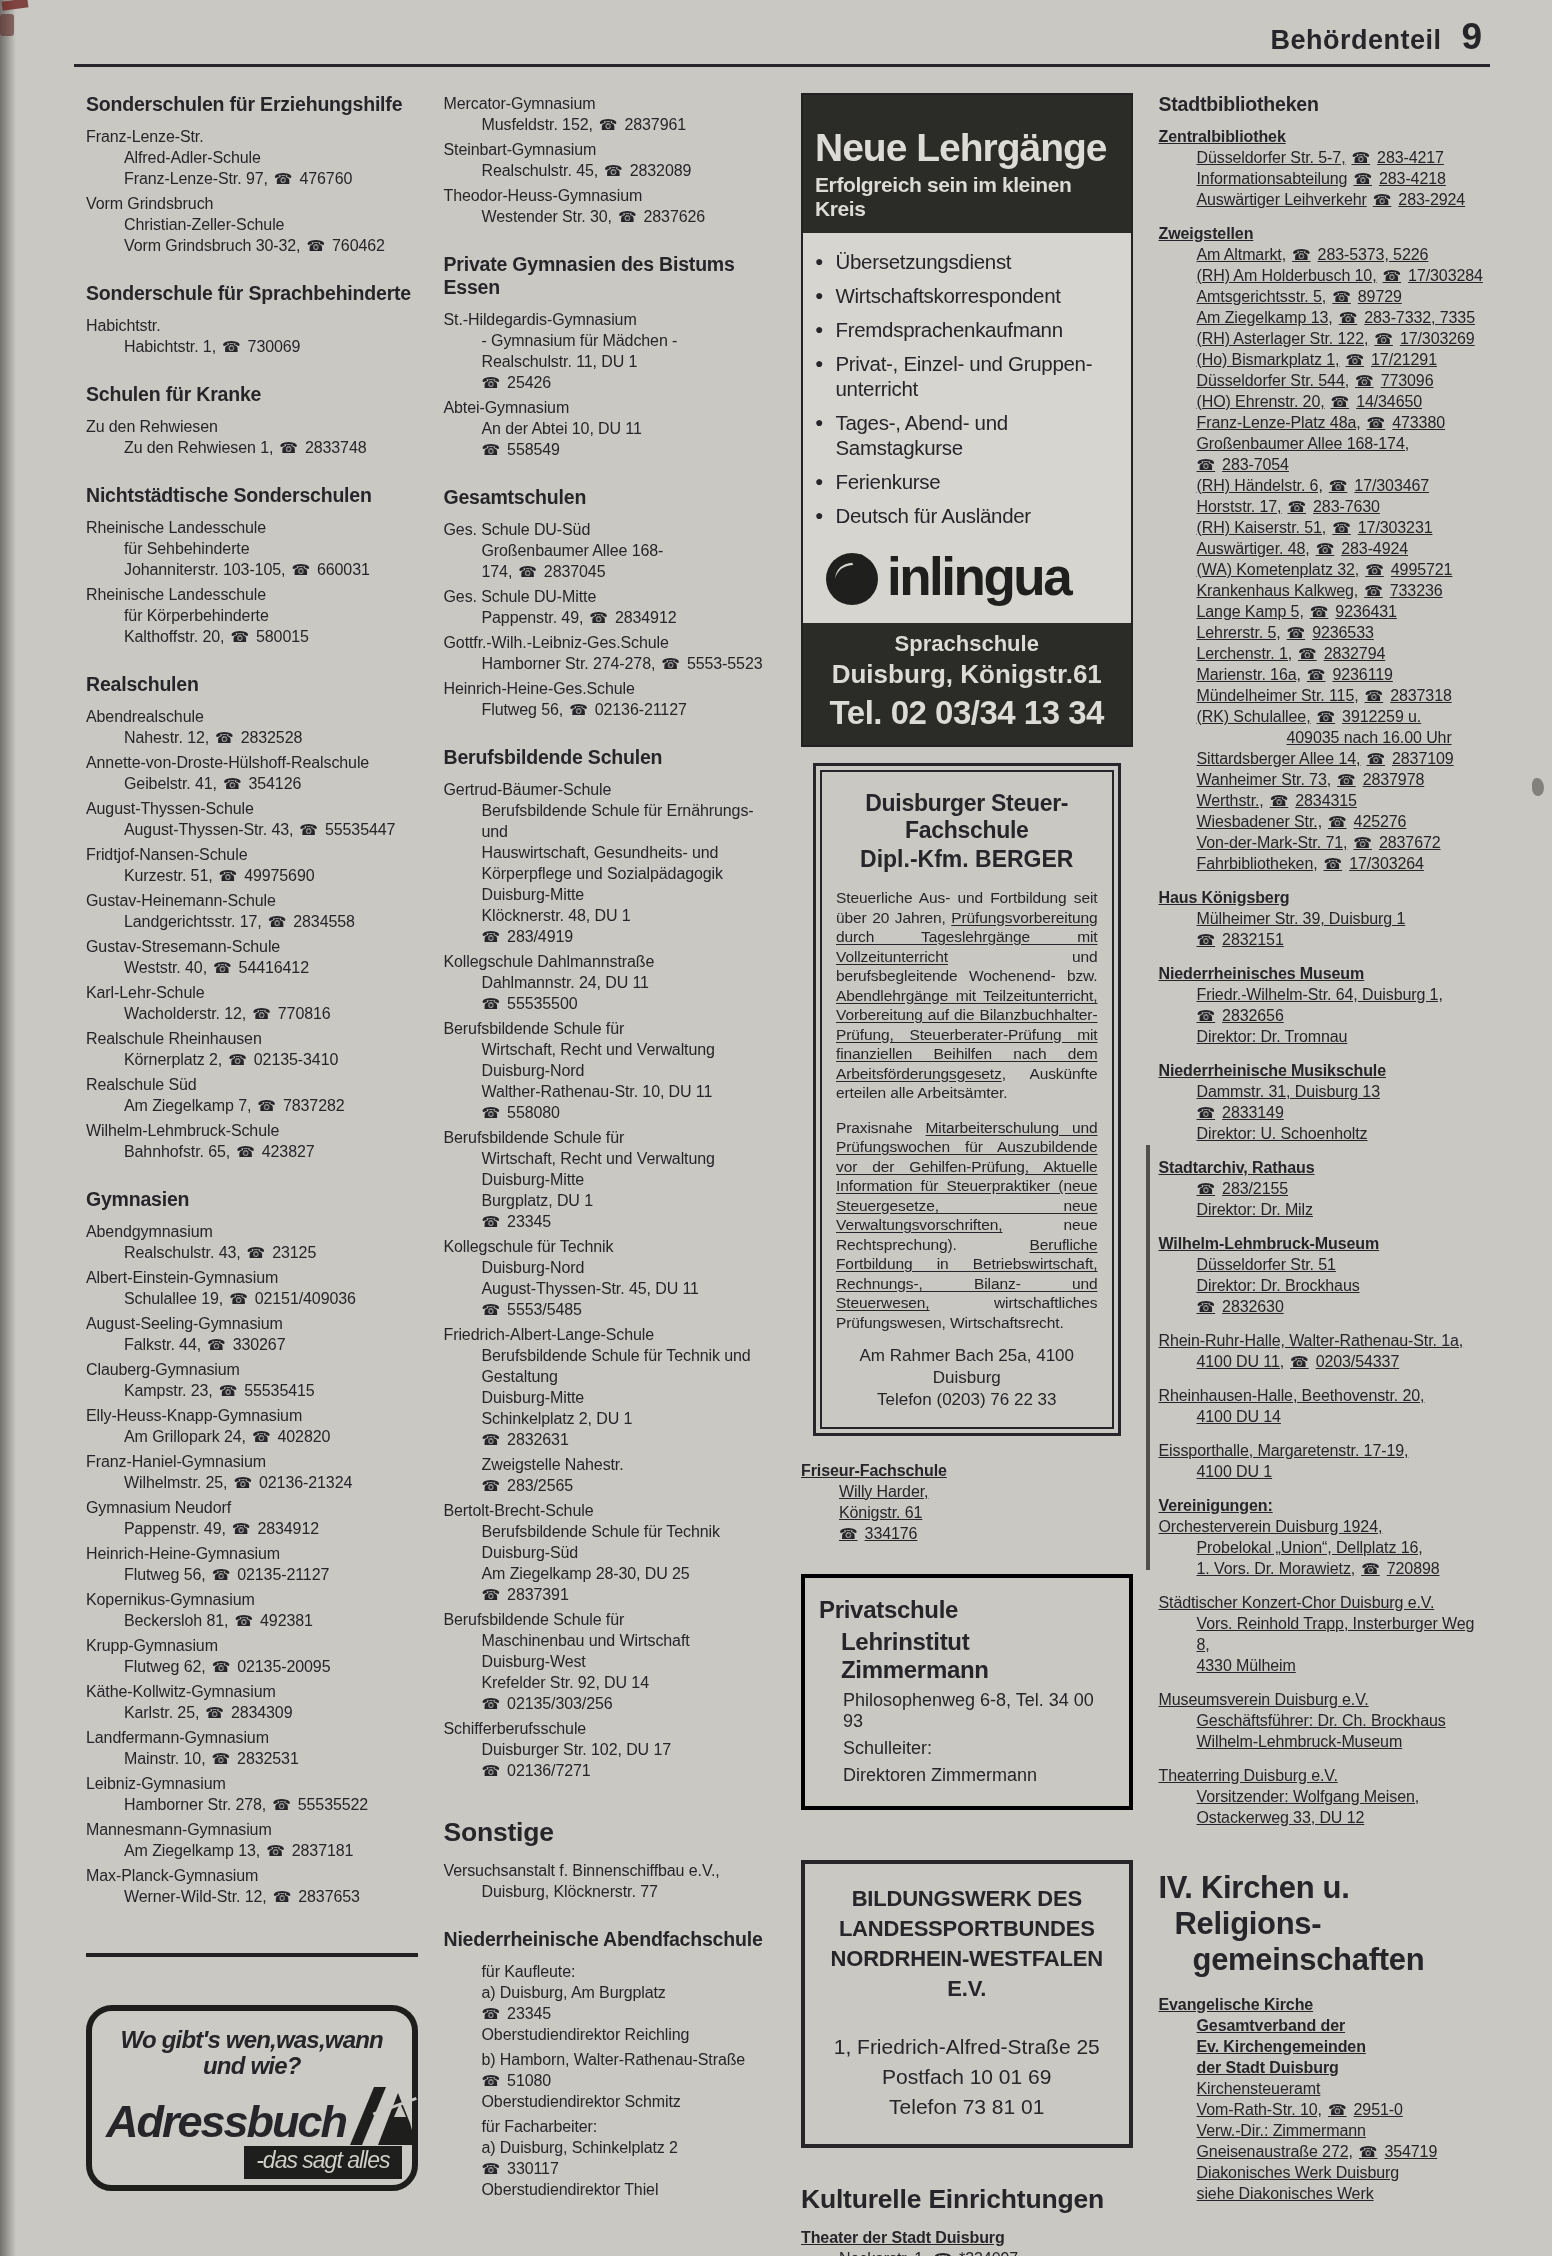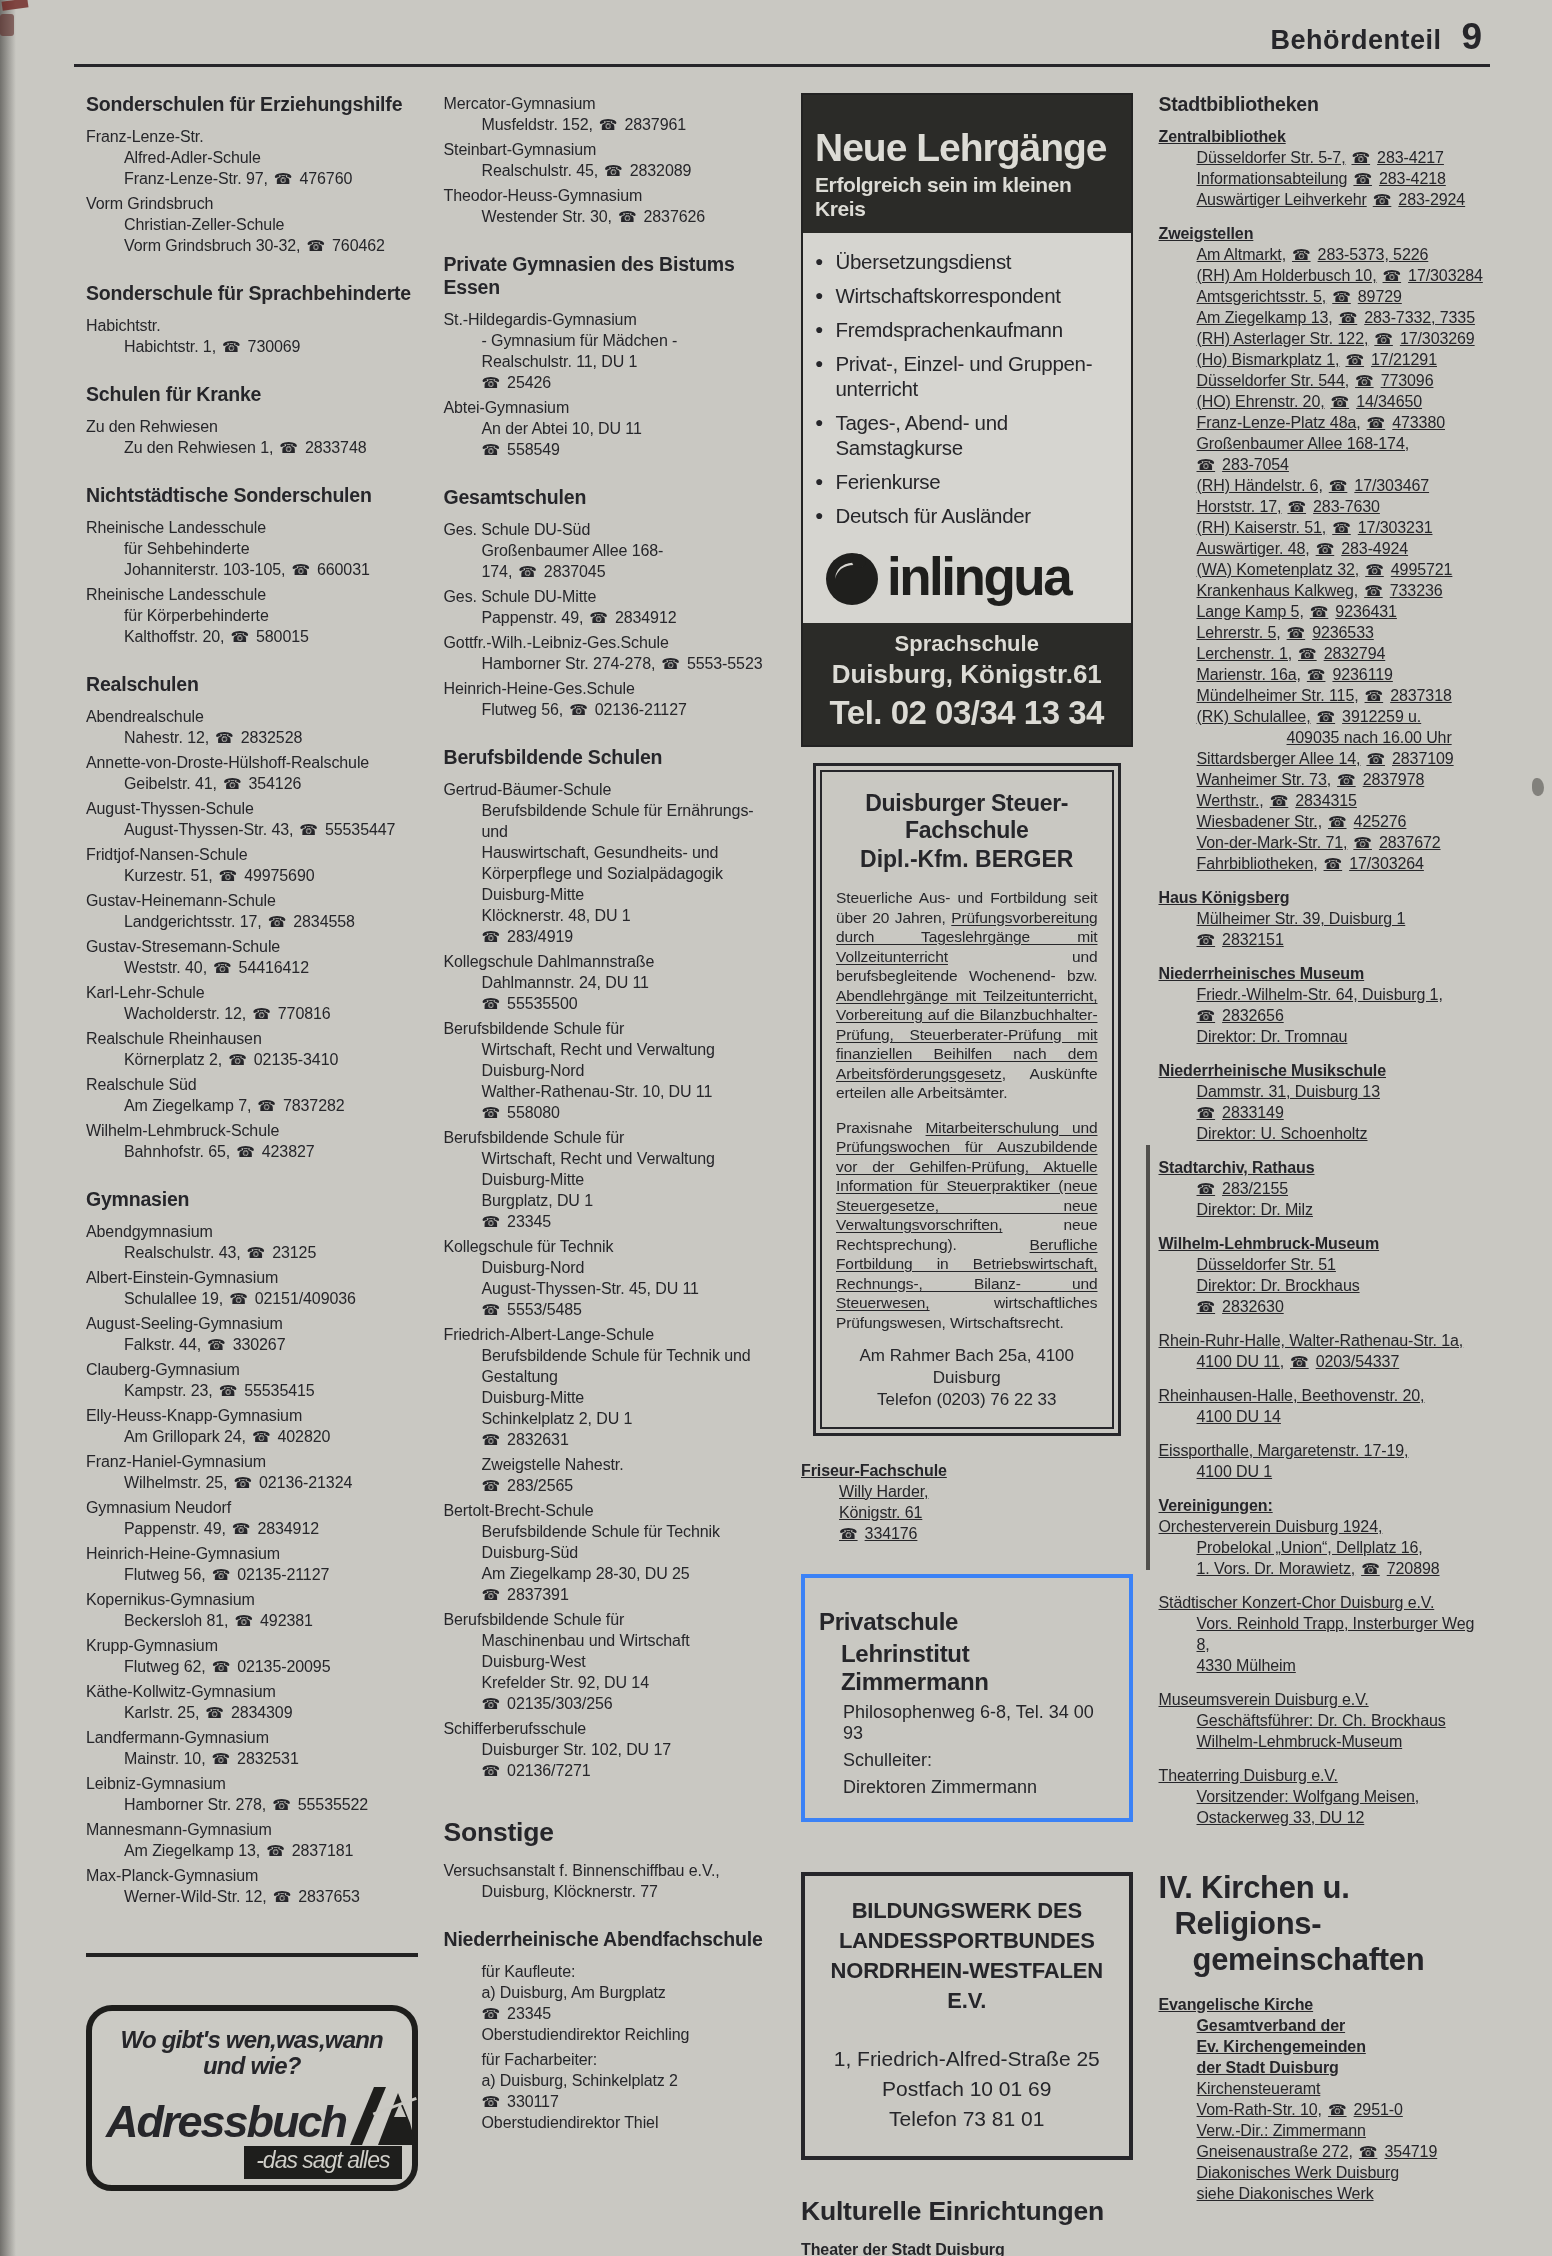--- a/index.html
+++ b/index.html
@@ -63,21 +63,21 @@
   
   .ad-berger{border:3px solid #26262a;padding:4px;margin:14px 12px 24px;}
   .bg-in{border:2px solid #26262a;padding:18px 14px 16px;}
   .bg-t1{font-size:23px;font-weight:bold;text-align:center;letter-spacing:-.3px;}
   .bg-t2{font-size:23px;font-weight:bold;text-align:center;margin-top:2px;}
   .bg-p{font-size:15.5px;line-height:19.5px;text-align:justify;margin-top:15px;letter-spacing:-.1px;}
   .bg-p .u{text-decoration:underline;text-underline-offset:2px;}
   .bg-addr{font-size:17px;text-align:center;margin-top:13px;line-height:22px;}
 
   
-  .ad-zim{border:4px solid #3b82f6;padding:30px 14px 20px;margin:30px 0 50px;}
+  .ad-zim{border:4px solid #000000;padding:18px 14px 20px;margin:30px 0 50px;}
   .zm-l1{font-size:24px;font-weight:bold;letter-spacing:-.3px;}
   .zm-l2{font-size:24px;font-weight:bold;padding-left:22px;margin-top:4px;letter-spacing:-.3px;}
   .zm-l3,.zm-l4,.zm-l5{font-size:18px;padding-left:24px;margin-top:6px;}
 
   
   .ad-bild{border:4px solid #26262a;text-align:center;padding:20px 8px 22px;margin:26px 0 36px;}
   .bw-b{font-size:22px;font-weight:bold;line-height:30px;letter-spacing:-.2px;}
   .bw-sp{height:28px;}
   .bw-r{font-size:21px;line-height:30px;}
 
@@ -377,20 +377,25 @@
         <div class="entry">
           <div class="ln"><span>Versuchsanstalt f. Binnenschiffbau e.V.,</span></div>
           <div class="ln in1"><span>Duisburg, Klöcknerstr. 77</span></div>
         </div>
         <div class="sec-h">Niederrheinische Abendfachschule</div>
         <div class="entry">
           <div class="ln in1"><span>für Kaufleute:</span></div>
           <div class="ln in1"><span>a) Duisburg, Am Burgplatz</span></div>
           <div class="ln in1"><span class="ph">☎</span><span>23345</span></div>
           <div class="ln in1"><span>Oberstudiendirektor Reichling</span></div>
+        </div>
+        <div class="entry">
+          <div class="ln in1"><span>b) Hamborn, Walter-Rathenau-Straße</span></div>
+          <div class="ln in1"><span class="ph">☎</span><span>51080</span></div>
+          <div class="ln in1"><span>Oberstudiendirektor Schmitz</span></div>
         </div>
         <div class="entry">
           <div class="ln in1"><span>für Facharbeiter:</span></div>
           <div class="ln in1"><span>a) Duisburg, Schinkelplatz 2</span></div>
           <div class="ln in1"><span class="ph">☎</span><span>330117</span></div>
           <div class="ln in1"><span>Oberstudiendirektor Thiel</span></div>
         </div>
       </div>
   </div>
 

